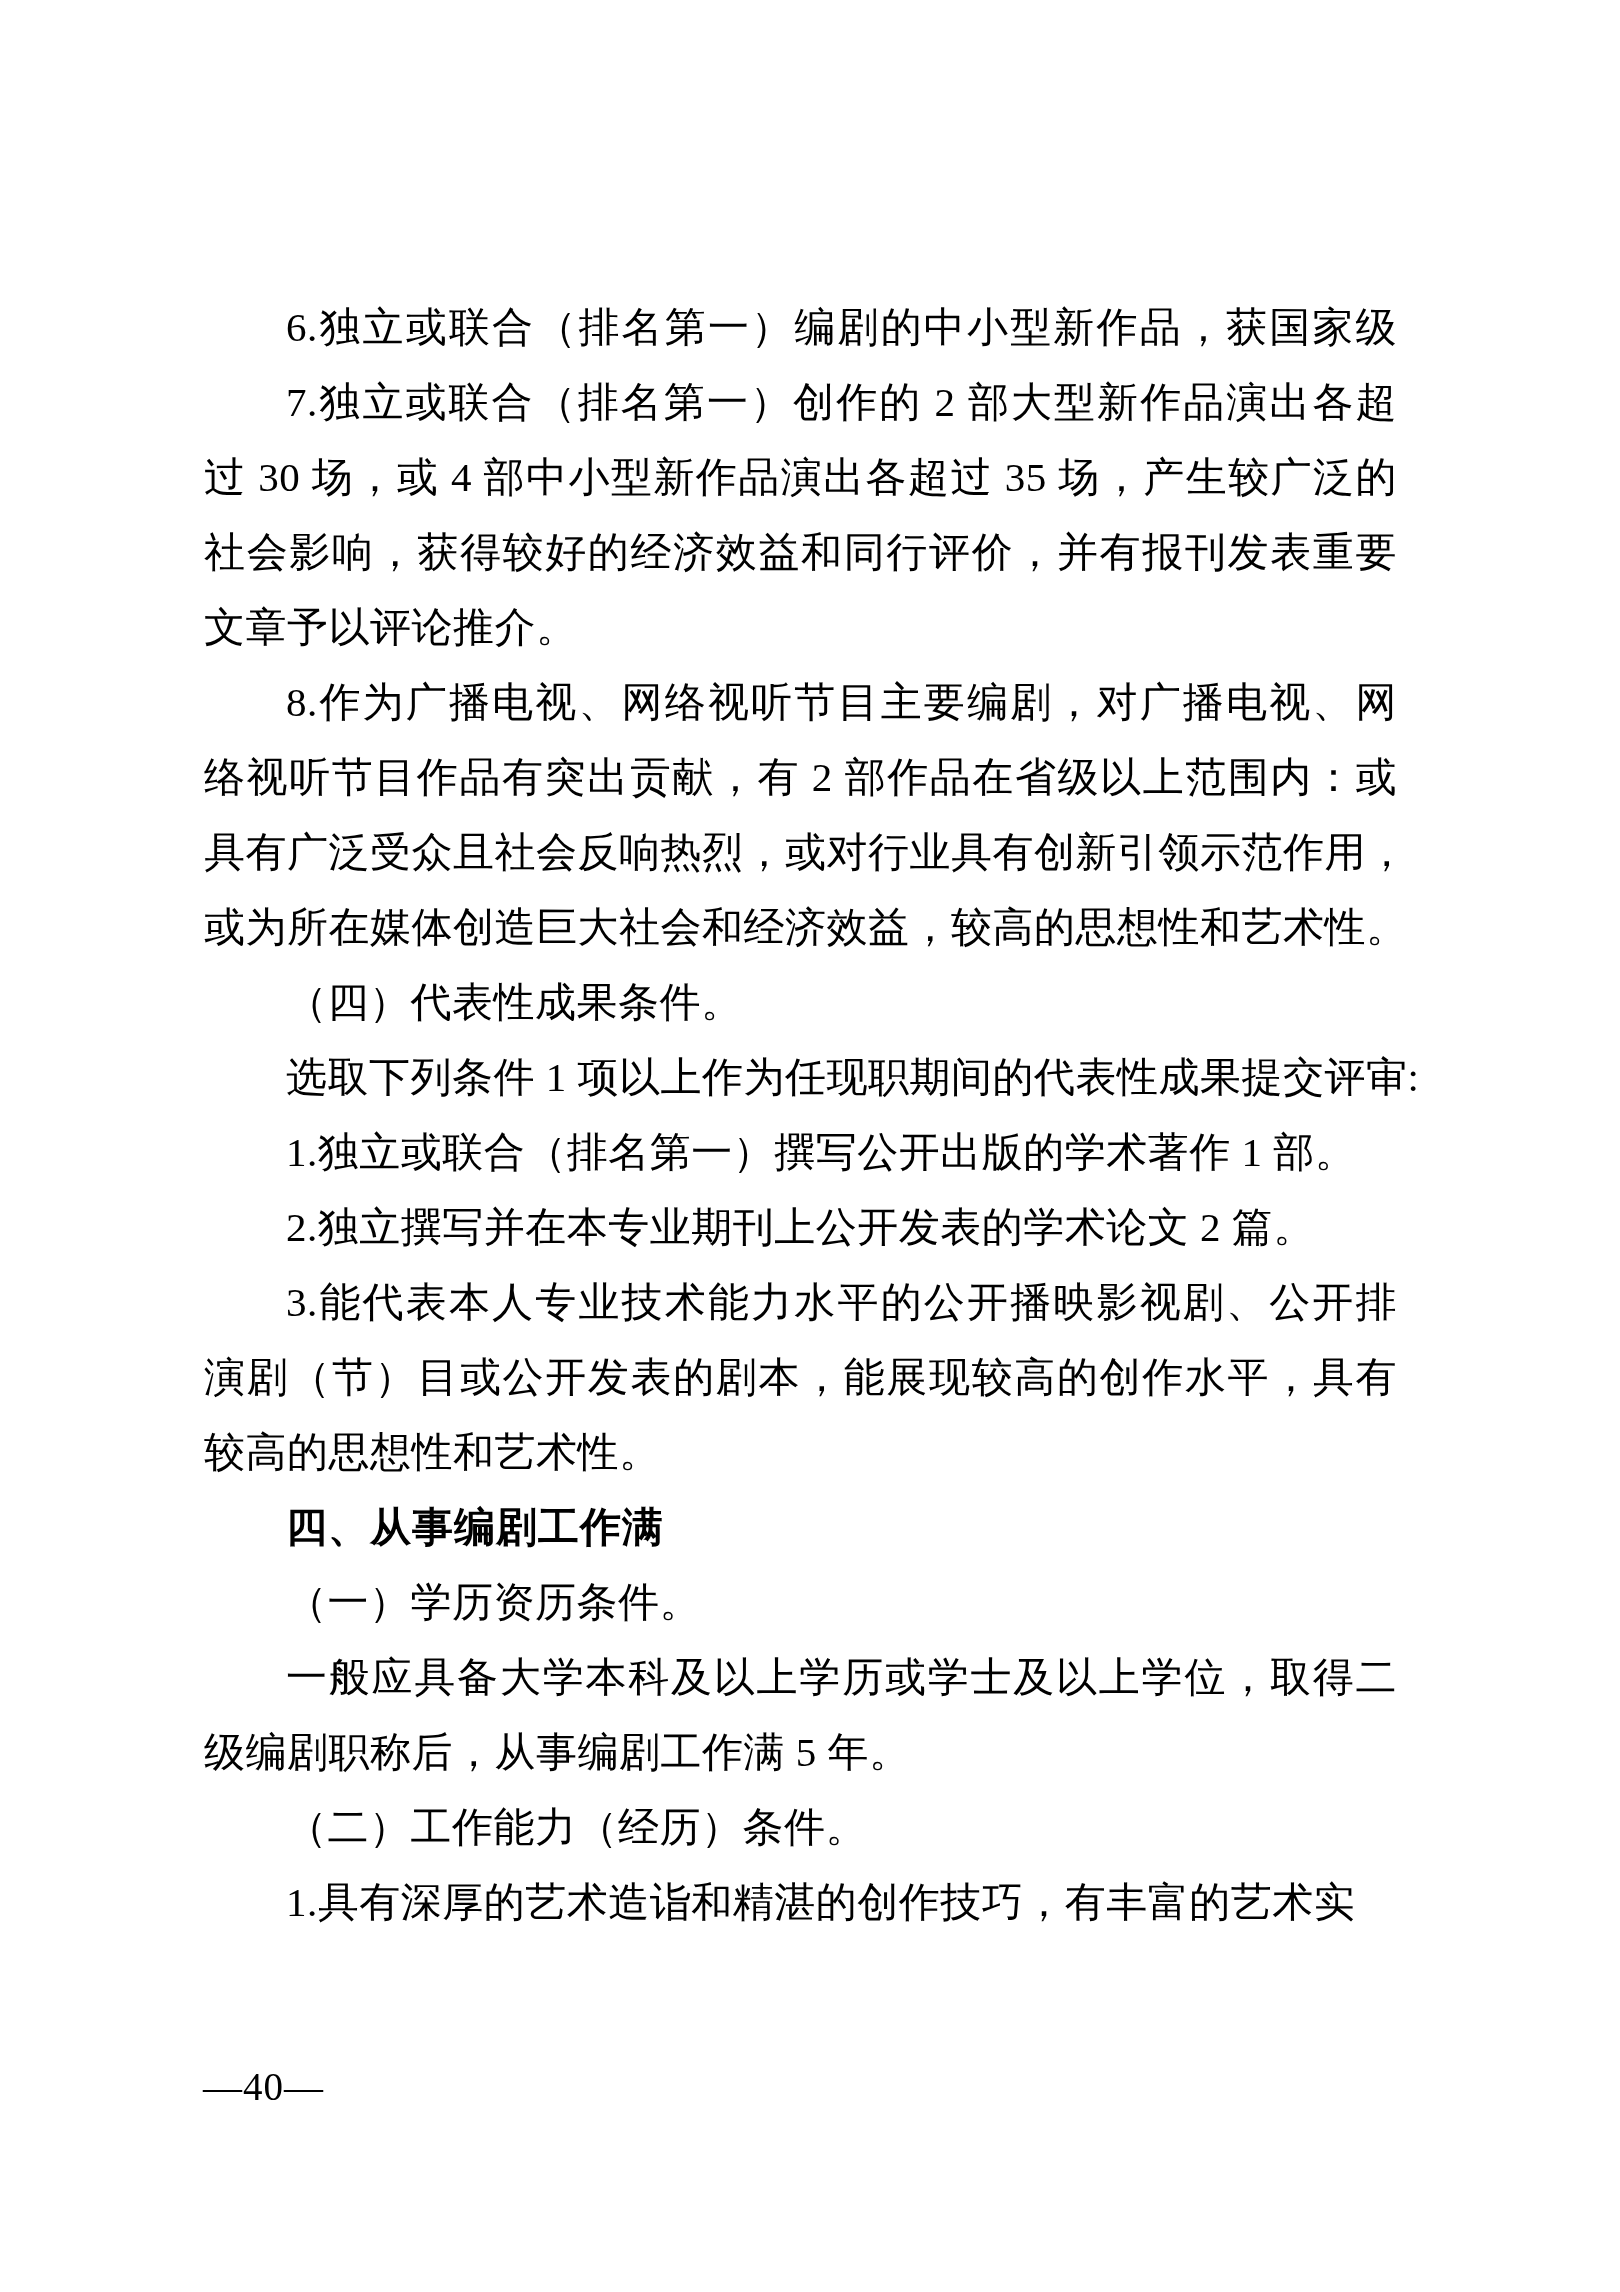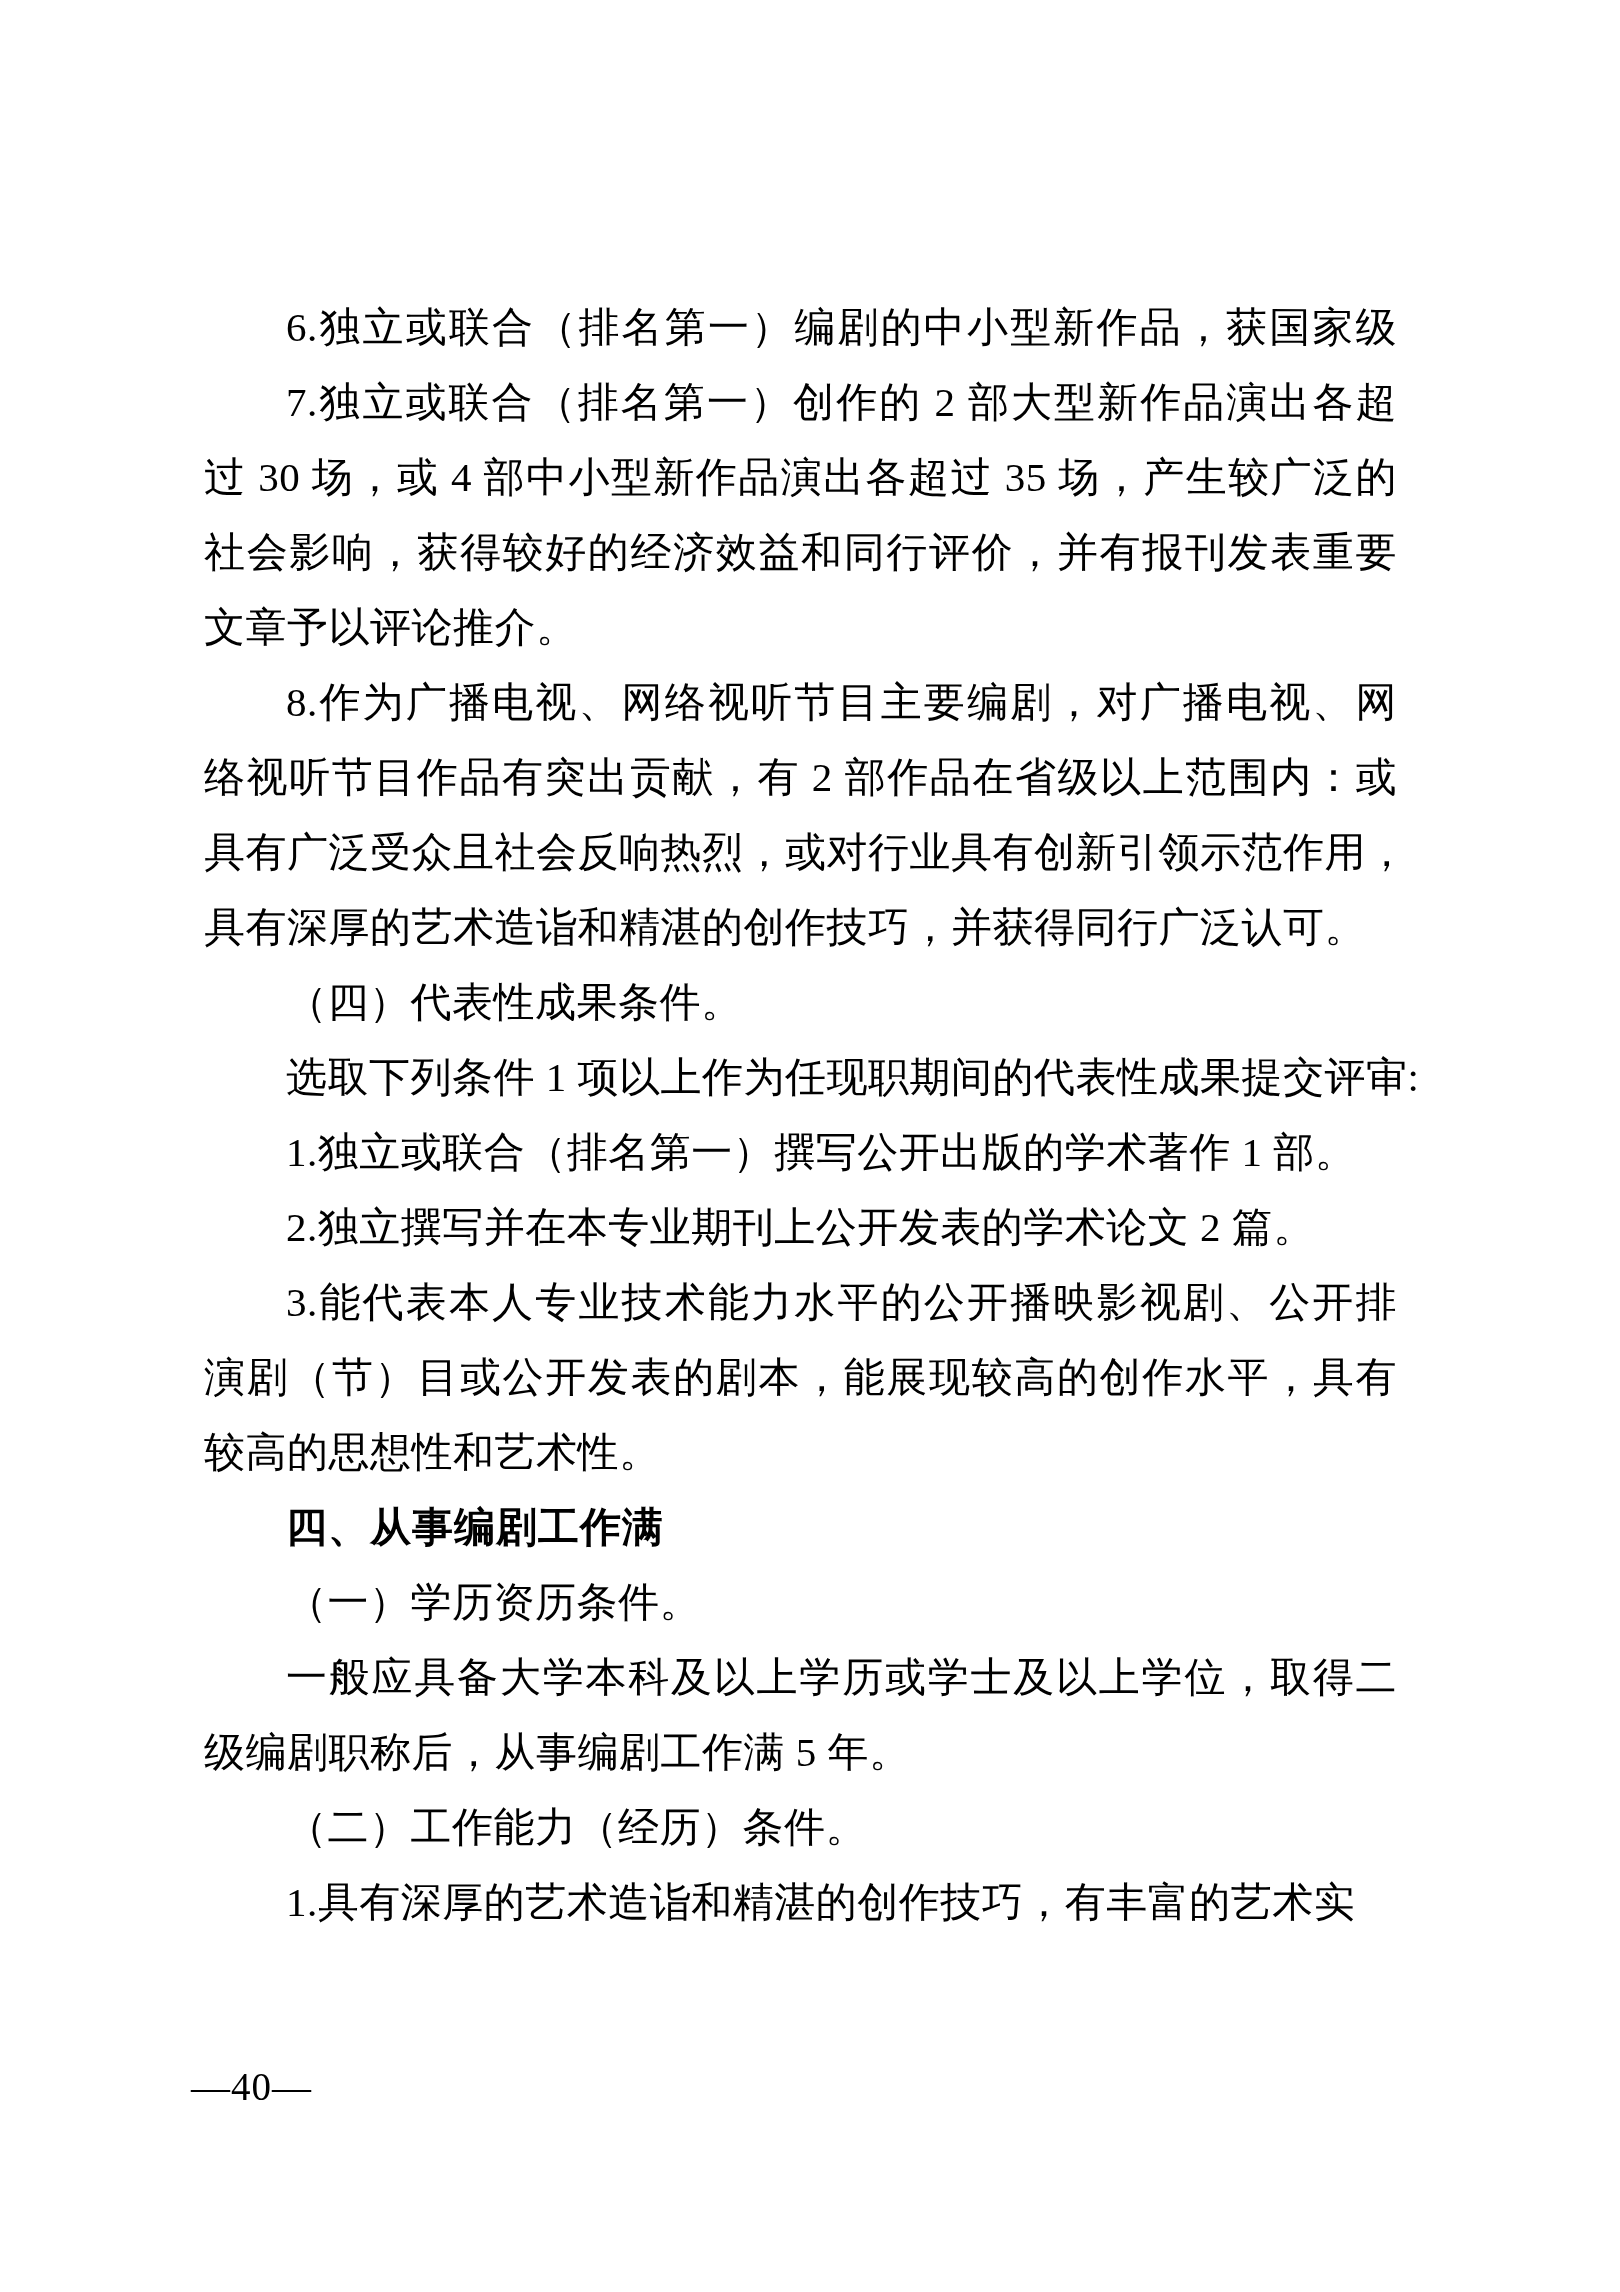--- a/index.html
+++ b/index.html
@@ -44,41 +44,41 @@
   .sub {
     font-weight: normal;
   }
   .hd {
     font-weight: bold;
     font-family: "Liberation Sans", "DejaVu Sans", sans-serif;
     letter-spacing: 1px;
   }
   .footer {
     position: absolute;
-    left: 191px;
+    left: 203px;
     top: 2063px;
     font-size: 39px;
     line-height: 47px;
     letter-spacing: 1px;
   }
 </style>
 </head>
 <body>
 
 <div class="page">
   <div class="content">
     <div class="ln ind fill">6.独立或联合（排名第一）编剧的中小型新作品，获国家级</div>
     <div class="ln ind fill">7.独立或联合（排名第一）创作的 2 部大型新作品演出各超</div>
     <div class="ln fill">过 30 场，或 4 部中小型新作品演出各超过 35 场，产生较广泛的</div>
     <div class="ln fill">社会影响，获得较好的经济效益和同行评价，并有报刊发表重要</div>
     <div class="ln">文章予以评论推介。</div>
     <div class="ln ind fill">8.作为广播电视、网络视听节目主要编剧，对广播电视、网</div>
     <div class="ln fill">络视听节目作品有突出贡献，有 2 部作品在省级以上范围内：或</div>
     <div class="ln fill">具有广泛受众且社会反响热烈，或对行业具有创新引领示范作用，</div>
-    <div class="ln">具有深厚的艺术造诣和精湛的创作技巧，并获得同行广泛认可。</div>
+    <div class="ln">或为所在媒体创造巨大社会和经济效益，较高的思想性和艺术性。</div>
     <div class="ln ind sub">（四）代表性成果条件。</div>
     <div class="ln ind">选取下列条件 1 项以上作为任现职期间的代表性成果提交评审:</div>
     <div class="ln ind">1.独立或联合（排名第一）撰写公开出版的学术著作 1 部。</div>
     <div class="ln ind">2.独立撰写并在本专业期刊上公开发表的学术论文 2 篇。</div>
     <div class="ln ind fill">3.能代表本人专业技术能力水平的公开播映影视剧、公开排</div>
     <div class="ln fill">演剧（节）目或公开发表的剧本，能展现较高的创作水平，具有</div>
     <div class="ln">较高的思想性和艺术性。</div>
     <div class="ln ind hd">四、从事编剧工作满</div>
     <div class="ln ind sub">（一）学历资历条件。</div>
     <div class="ln ind fill">一般应具备大学本科及以上学历或学士及以上学位，取得二</div>

